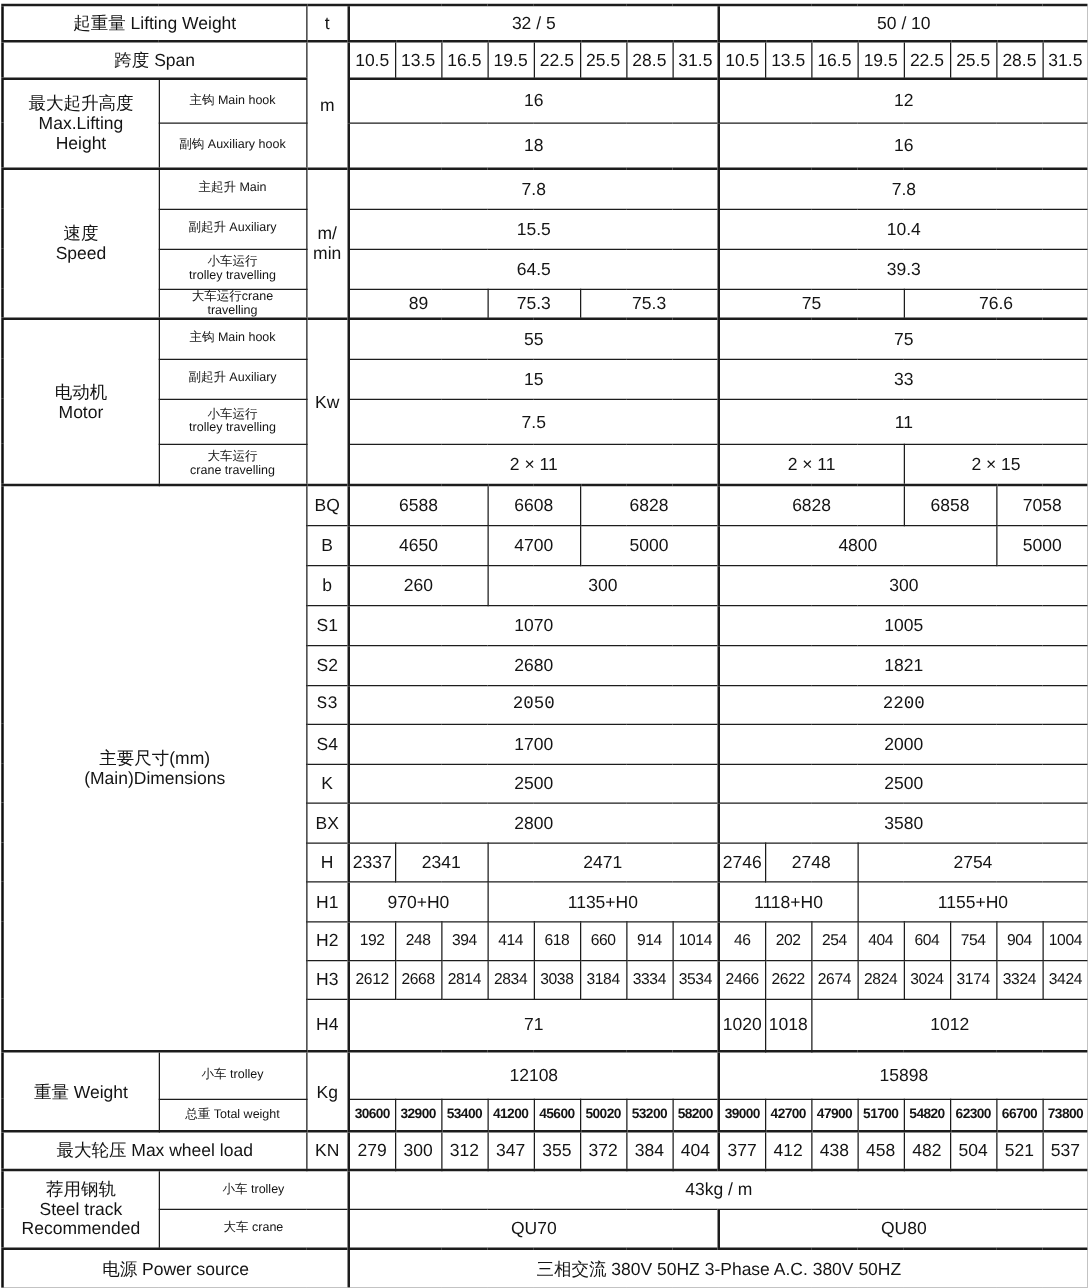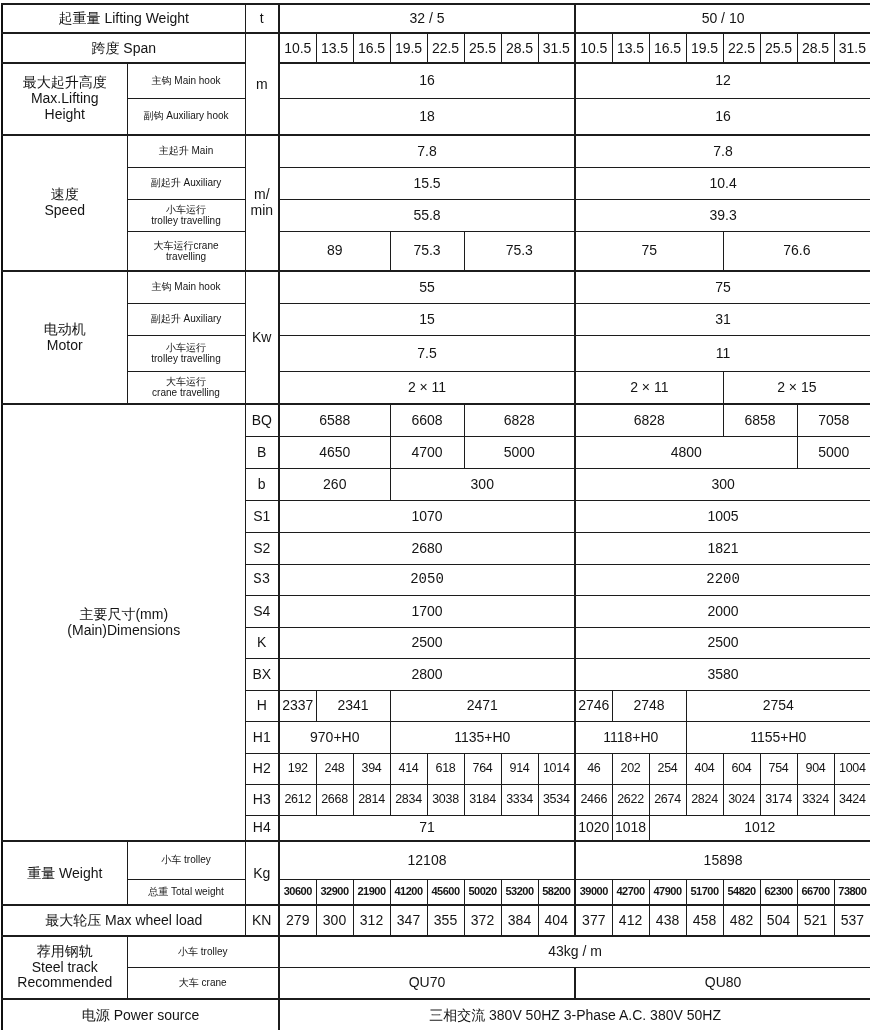--- a/index.html
+++ b/index.html
@@ -97,44 +97,44 @@
           <td colspan="8" class="bl2">7.8</td>
         </tr>
         <tr style="height: 32px;">
           <td class="sub">副起升 Auxiliary</td>
           <td colspan="8" class="bl2">15.5</td>
           <td colspan="8" class="bl2">10.4</td>
         </tr>
         <tr style="height: 32px;">
           <td class="sub ml">小车运行
 trolley travelling</td>
-          <td colspan="8" class="bl2">55.8</td>
+          <td colspan="8" class="bl2">64.5</td>
           <td colspan="8" class="bl2">39.3</td>
         </tr>
-        <tr style="height: 40px;">
+        <tr style="height: 24px;">
           <td class="sub ml">大车运行crane
 travelling</td>
           <td colspan="3" class="bl2">89</td>
           <td colspan="2">75.3</td>
           <td colspan="3">75.3</td>
           <td colspan="4" class="bl2">75</td>
           <td colspan="4">76.6</td>
         </tr>
         <tr class="sec" style="height: 32px;">
           <td rowspan="4" class="lab ml">电动机
 Motor</td>
           <td class="sub">主钩 Main hook</td>
           <td rowspan="4" class="unit">Kw</td>
           <td colspan="8" class="bl2">55</td>
           <td colspan="8" class="bl2">75</td>
         </tr>
         <tr style="height: 32px;">
           <td class="sub">副起升 Auxiliary</td>
           <td colspan="8" class="bl2">15</td>
-          <td colspan="8" class="bl2">31</td>
+          <td colspan="8" class="bl2">33</td>
         </tr>
         <tr style="height: 36px;">
           <td class="sub ml">小车运行
 trolley travelling</td>
           <td colspan="8" class="bl2">7.5</td>
           <td colspan="8" class="bl2">11</td>
         </tr>
         <tr style="height: 33px;">
           <td class="sub ml">大车运行
 crane travelling</td>
@@ -213,21 +213,21 @@
           <td colspan="3" class="bl2">1118+H0</td>
           <td colspan="5">1155+H0</td>
         </tr>
         <tr style="height: 31px; margin-top: 32px;">
           <td class="dim">H2</td>
           <td class="sm bl2">192</td>
           <td class="sm">248</td>
           <td class="sm">394</td>
           <td class="sm">414</td>
           <td class="sm">618</td>
-          <td class="sm">764</td>
+          <td class="sm">660</td>
           <td class="sm">914</td>
           <td class="sm">1014</td>
           <td class="sm bl2">46</td>
           <td class="sm">202</td>
           <td class="sm">254</td>
           <td class="sm">404</td>
           <td class="sm">604</td>
           <td class="sm">754</td>
           <td class="sm">904</td>
           <td class="sm">1004</td>
@@ -244,39 +244,39 @@
           <td class="sm">3534</td>
           <td class="sm bl2">2466</td>
           <td class="sm">2622</td>
           <td class="sm">2674</td>
           <td class="sm">2824</td>
           <td class="sm">3024</td>
           <td class="sm">3174</td>
           <td class="sm">3324</td>
           <td class="sm">3424</td>
         </tr>
-        <tr style="height: 26px;">
+        <tr style="height: 42px;">
           <td class="dim">H4</td>
           <td colspan="8" class="bl2">71</td>
           <td class="bl2">1020</td>
           <td>1018</td>
           <td colspan="6">1012</td>
         </tr>
         <tr class="sec" style="height: 38px;">
           <td rowspan="2" class="lab">重量 Weight</td>
           <td class="sub">小车 trolley</td>
           <td rowspan="2" class="unit">Kg</td>
           <td colspan="8" class="bl2">12108</td>
           <td colspan="8" class="bl2">15898</td>
         </tr>
         <tr style="height: 26px;">
           <td class="sub">总重 Total weight</td>
           <td class="xs bl2">30600</td>
           <td class="xs">32900</td>
-          <td class="xs">21900</td>
+          <td class="xs">53400</td>
           <td class="xs">41200</td>
           <td class="xs">45600</td>
           <td class="xs">50020</td>
           <td class="xs">53200</td>
           <td class="xs">58200</td>
           <td class="xs bl2">39000</td>
           <td class="xs">42700</td>
           <td class="xs">47900</td>
           <td class="xs">51700</td>
           <td class="xs">54820</td>

